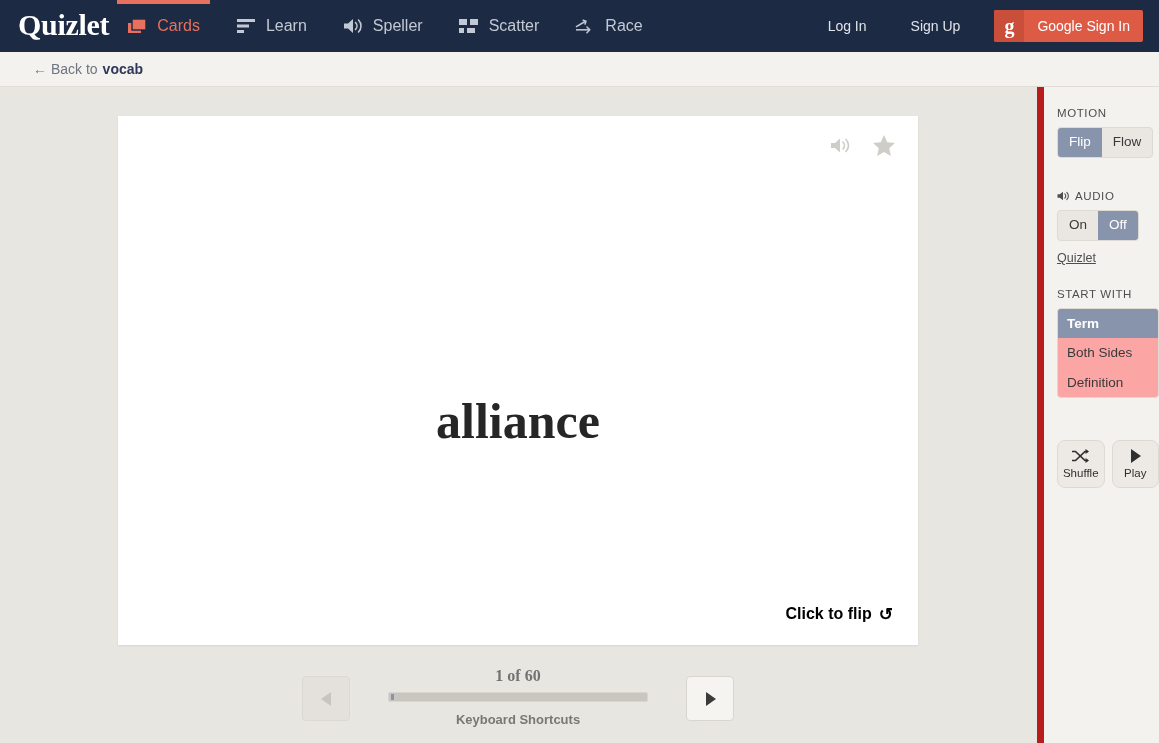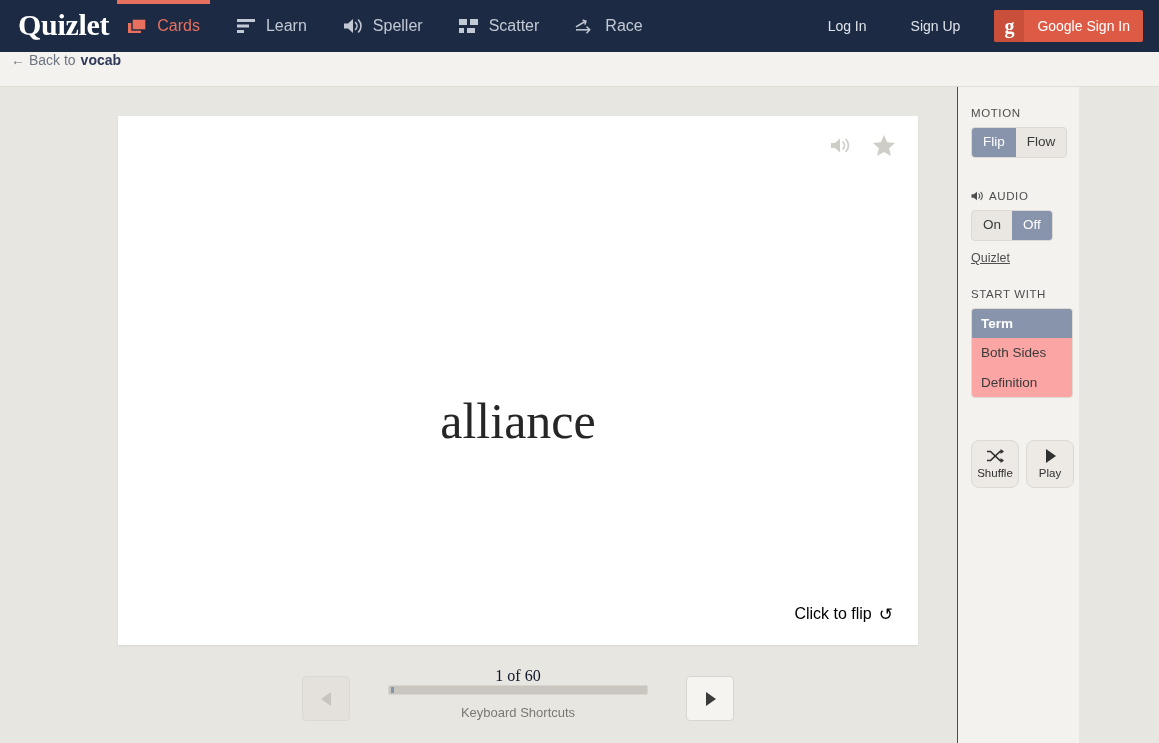--- a/index.html
+++ b/index.html
@@ -123,21 +123,22 @@
     color: #fff;
     font-size: 14px;
   }
 
   
   .breadcrumb-bar {
     height: 35px;
     background: #f4f2ef;
     border-bottom: 1px solid #e0ddd7;
     display: flex;
-    padding-left: 11px;
+    align-items: center;
+    padding-left: 33px;
     font-size: 14px;
   }
 
   .breadcrumb-link {
     color: #6d7482;
     cursor: pointer;
     text-decoration: none;
   }
   .breadcrumb-target {
     color: #2e3859;
@@ -147,22 +148,23 @@
   }
 
   
   .page {
     display: flex;
     height: 656px;
   }
 
   .stage {
     position: relative;
-    width: 957px;
+    width: 1037px;
     background: #e8e6e1;
+    font-weight: bold;
   }
 
   
   .card {
     position: absolute;
     left: 118px;
     top: 29px;
     width: 800px;
     height: 529px;
     background: #ffffff;
@@ -252,21 +254,22 @@
 
   .counter-wrap {
     width: 260px;
     text-align: center;
     margin: 0 38px;
   }
 
   .counter {
     font-family: "Liberation Serif", serif;
     font-size: 16px;
-    color: #0f172a;
+    color: #737373;
+    margin-bottom: 7px;
   }
 
   .progress-track {
     position: relative;
     height: 10px;
     background: #c9c6c0;
     border: 1px solid #d8d5cf;
     border-radius: 2px;
     cursor: pointer;
   }
@@ -286,21 +289,21 @@
     font-size: 13px;
     color: #797873;
     cursor: pointer;
     text-decoration: none;
   }
 
   
   .sidebar {
     width: 122px;
     background: #f4f2ef;
-    border-left: 1px solid #b91c1c;
+    border-left: 7px solid #b91c1c;
     padding: 20px 0 0 13px;
   }
 
   .side-label {
     font-size: 11.5px;
     letter-spacing: 0.6px;
     color: #4e4e4e;
     display: flex;
     align-items: center;
     gap: 5px;

